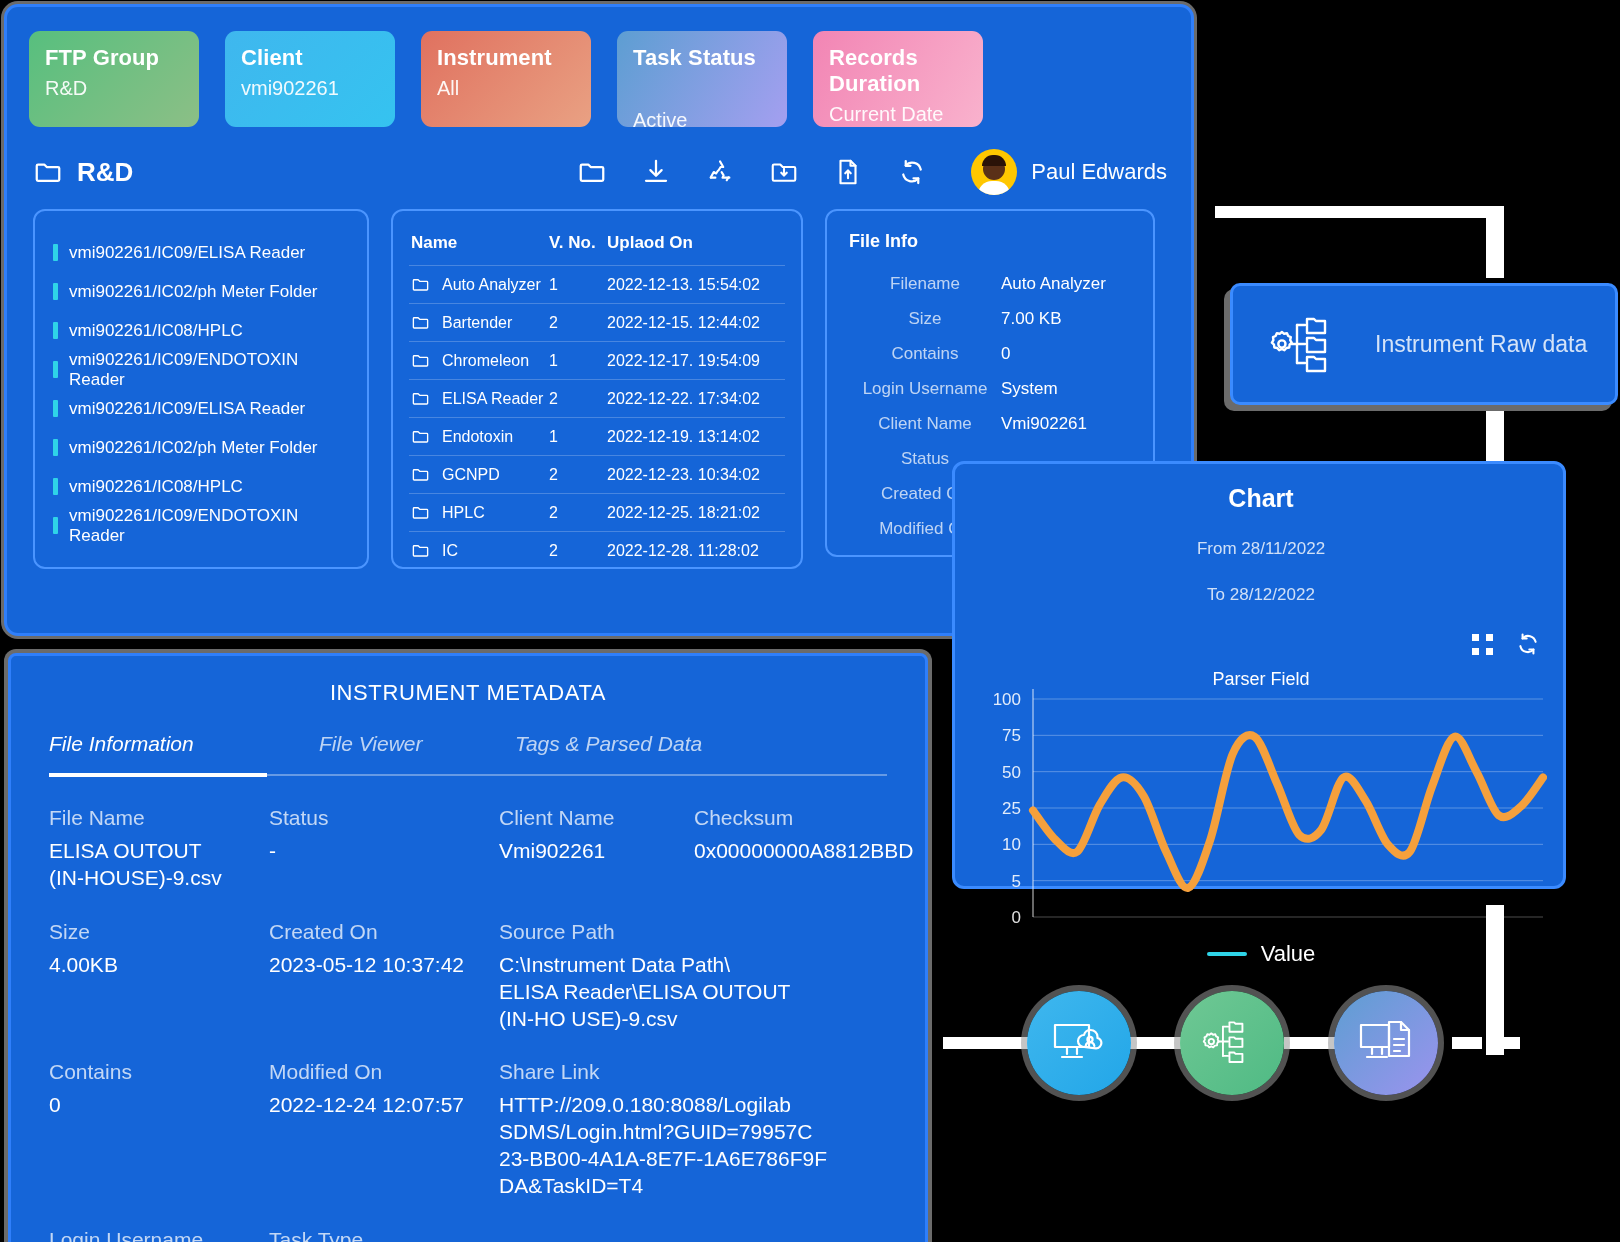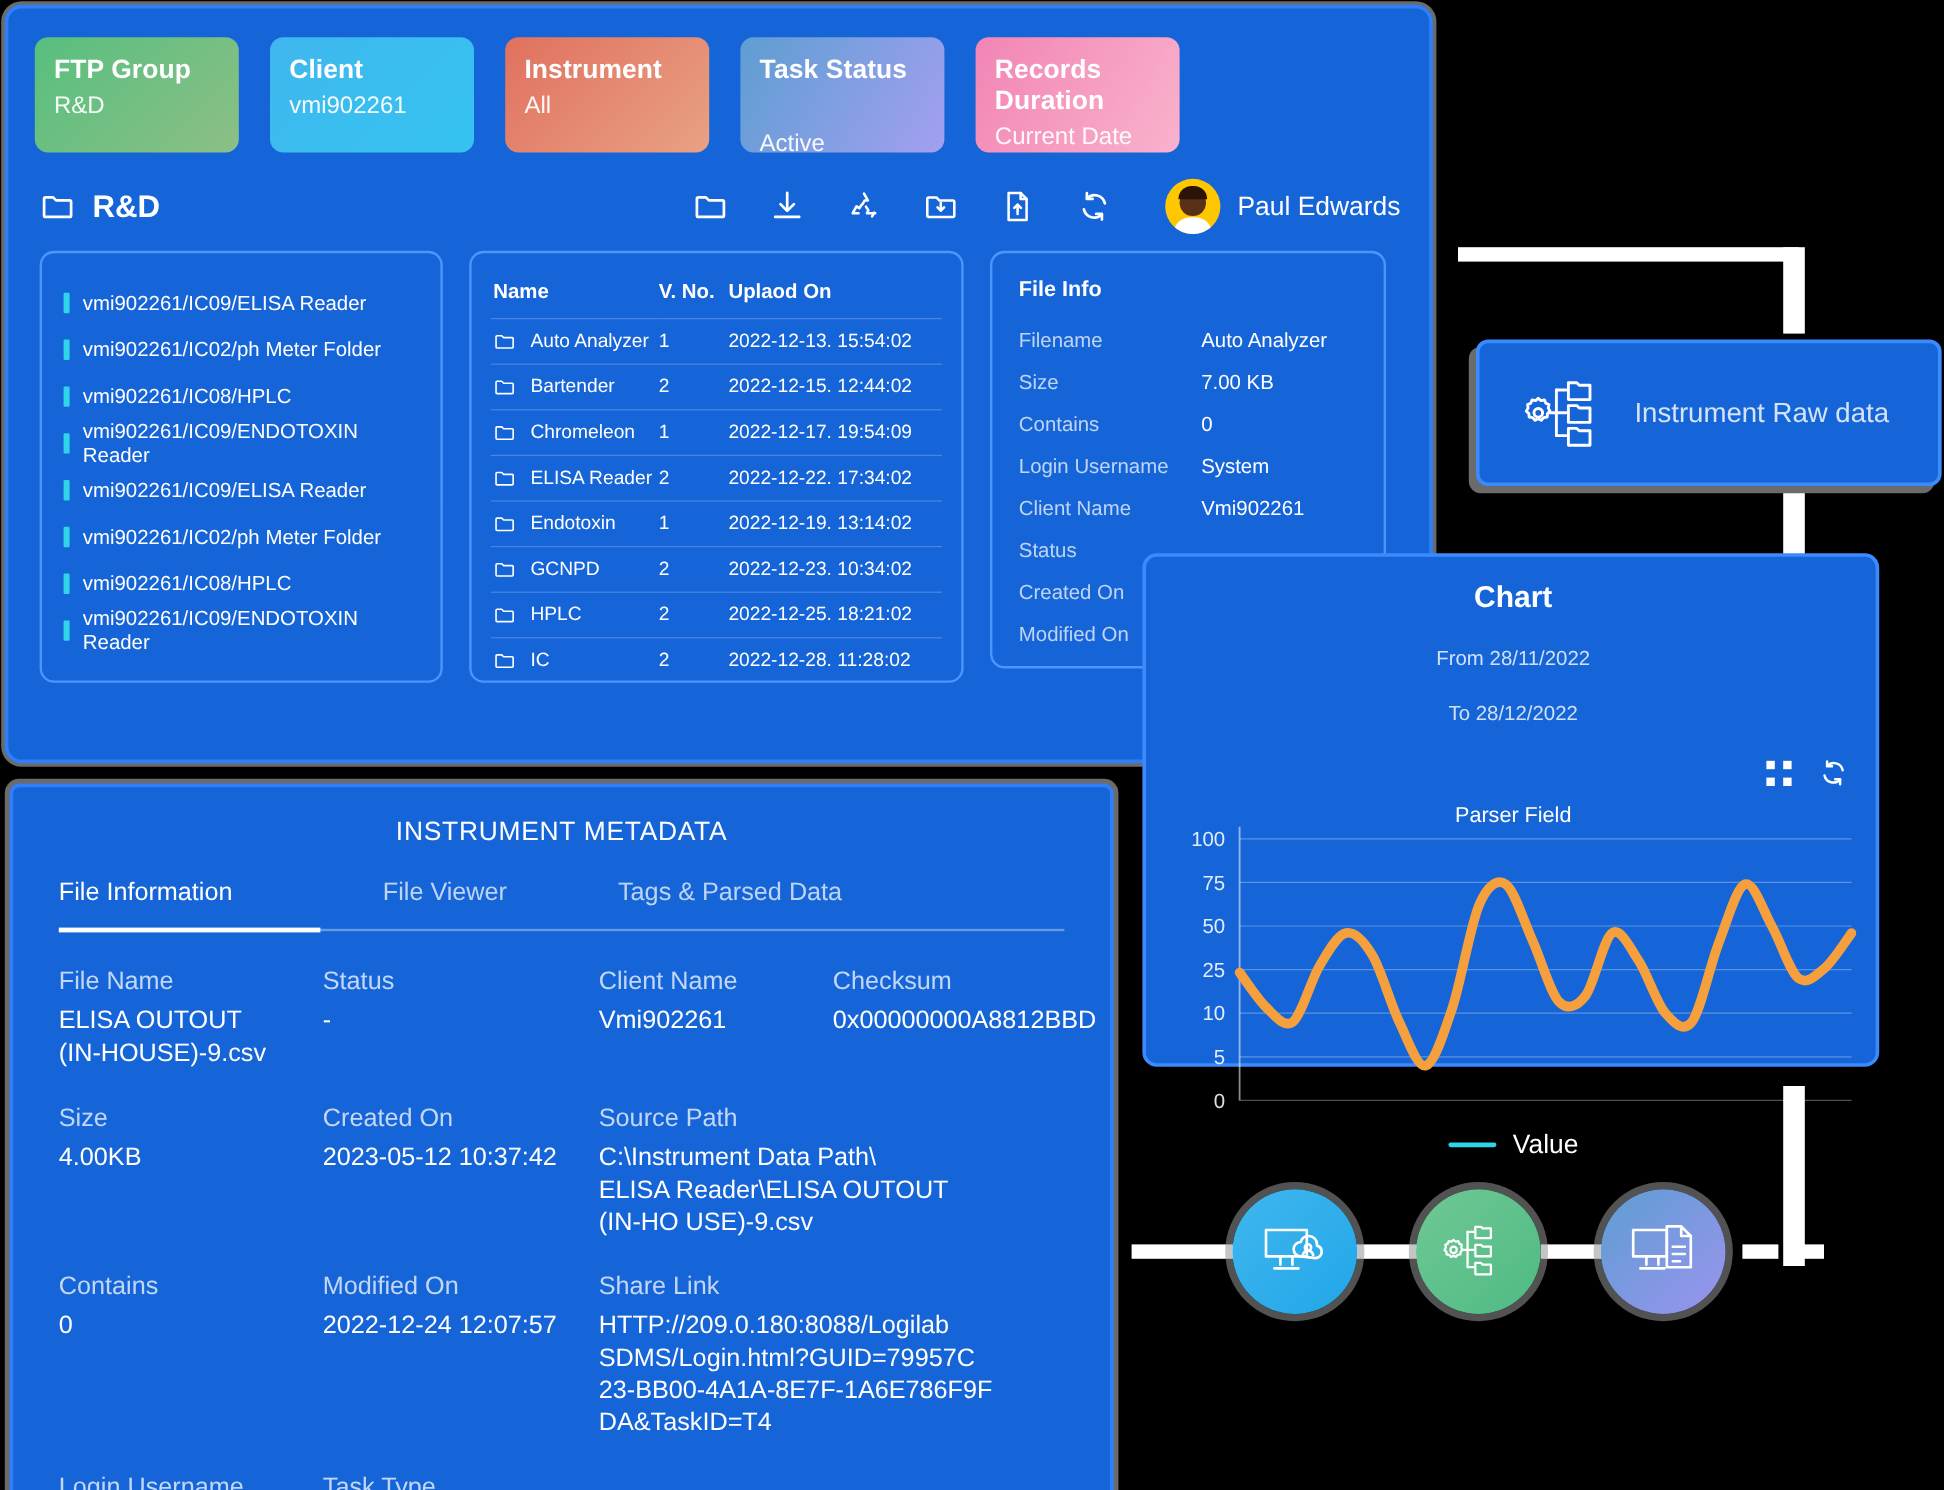--- a/index.html
+++ b/index.html
@@ -90,29 +90,29 @@
     color: #ffffff; font-size: 16px; padding: 9px 2px;
     border-top: 1px solid rgba(255,255,255,.22);
   }
   .cell-name { display: flex; align-items: center; gap: 12px; }
   .c-vno { width: 58px; }
   .c-up  { width: 180px; }
 
   .col-info { width: 330px; height: 348px; padding: 20px 22px; }
   .info-title { color:#fff; font-size:18px; font-weight:bold; margin-bottom: 14px; }
   .info-row { display:flex; height: 35px; align-items:center; }
-  .info-k { width: 152px; color: rgba(255,255,255,.72); font-size: 17px; }
+  .info-k { width: 152px; color: rgba(255,255,255,.72); font-size: 17px; text-align: center; }
   .info-v { color: #ffffff; font-size: 17px; }
 
   
   .raw-card {
     position: absolute; left: 1230px; top: 283px; width: 388px; height: 122px;
     background: #1565d8; border: 3px solid #3b8bff; border-radius: 10px;
     box-shadow: -6px 6px 0 0 #6b6b6b;
-    display: flex; align-items: center; gap: 13px; padding: 0 24px;
+    display: flex; align-items: center; gap: 26px; padding: 0 24px;
   }
   .raw-label { color: rgba(255,255,255,.82); font-size: 23px; line-height: 1.25; }
 
   
   .chart-panel {
     position: absolute; left: 952px; top: 461px; width: 614px; height: 428px;
     background: #1565d8; border: 3px solid #3b8bff; border-radius: 12px;
     padding: 20px 22px 0 26px;
   }
   .chart-head { display: flex; align-items: center; gap: 26px; flex-direction: column; }
@@ -138,21 +138,21 @@
   .meta {
     position: absolute; left: 8px; top: 653px; width: 920px; height: 726px;
     background: #1565d8; border: 3px solid #2f7ffb; border-radius: 8px;
     box-shadow: 0 0 0 4px #6b6b6b;
     padding: 24px 38px 0 38px; overflow: hidden;
   }
   .meta-title {
     text-align: center; color: #ffffff; font-size: 22px; letter-spacing: .6px;
     margin-bottom: 26px;
   }
-  .tabs { display: flex; position: relative; }
+  .tabs { display: flex; position: relative; font-style: italic; }
   .tab { color: rgba(255,255,255,.72); font-size: 21px; padding: 0 0 18px 0; cursor:pointer; }
   .tab.active { color: #ffffff; }
   .tab-1 { width: 270px; }
   .tab-2 { width: 196px; }
   .tabs-rule { height: 2px; background: rgba(255,255,255,.35); position: relative; }
   .tabs-rule .on { position:absolute; left:0; top:-1px; width: 218px; height: 4px; background:#ffffff; }
 
   .meta-grid {
     margin-top: 30px;
     display: grid;

